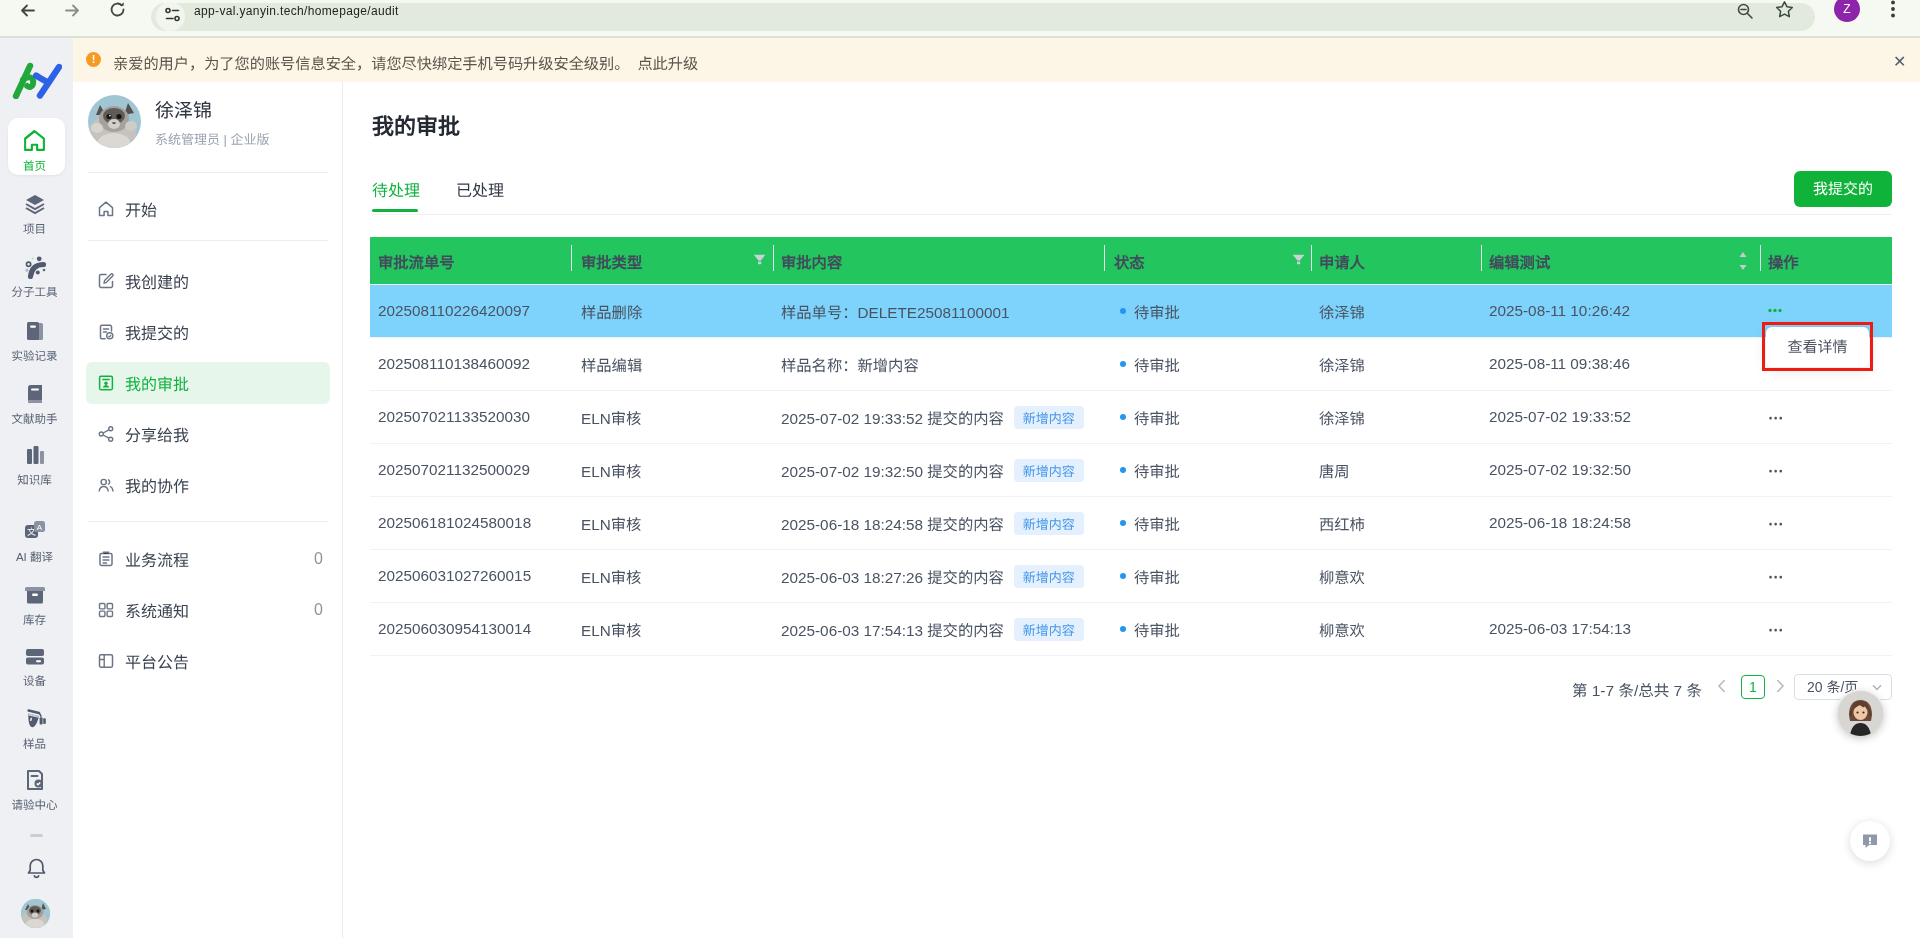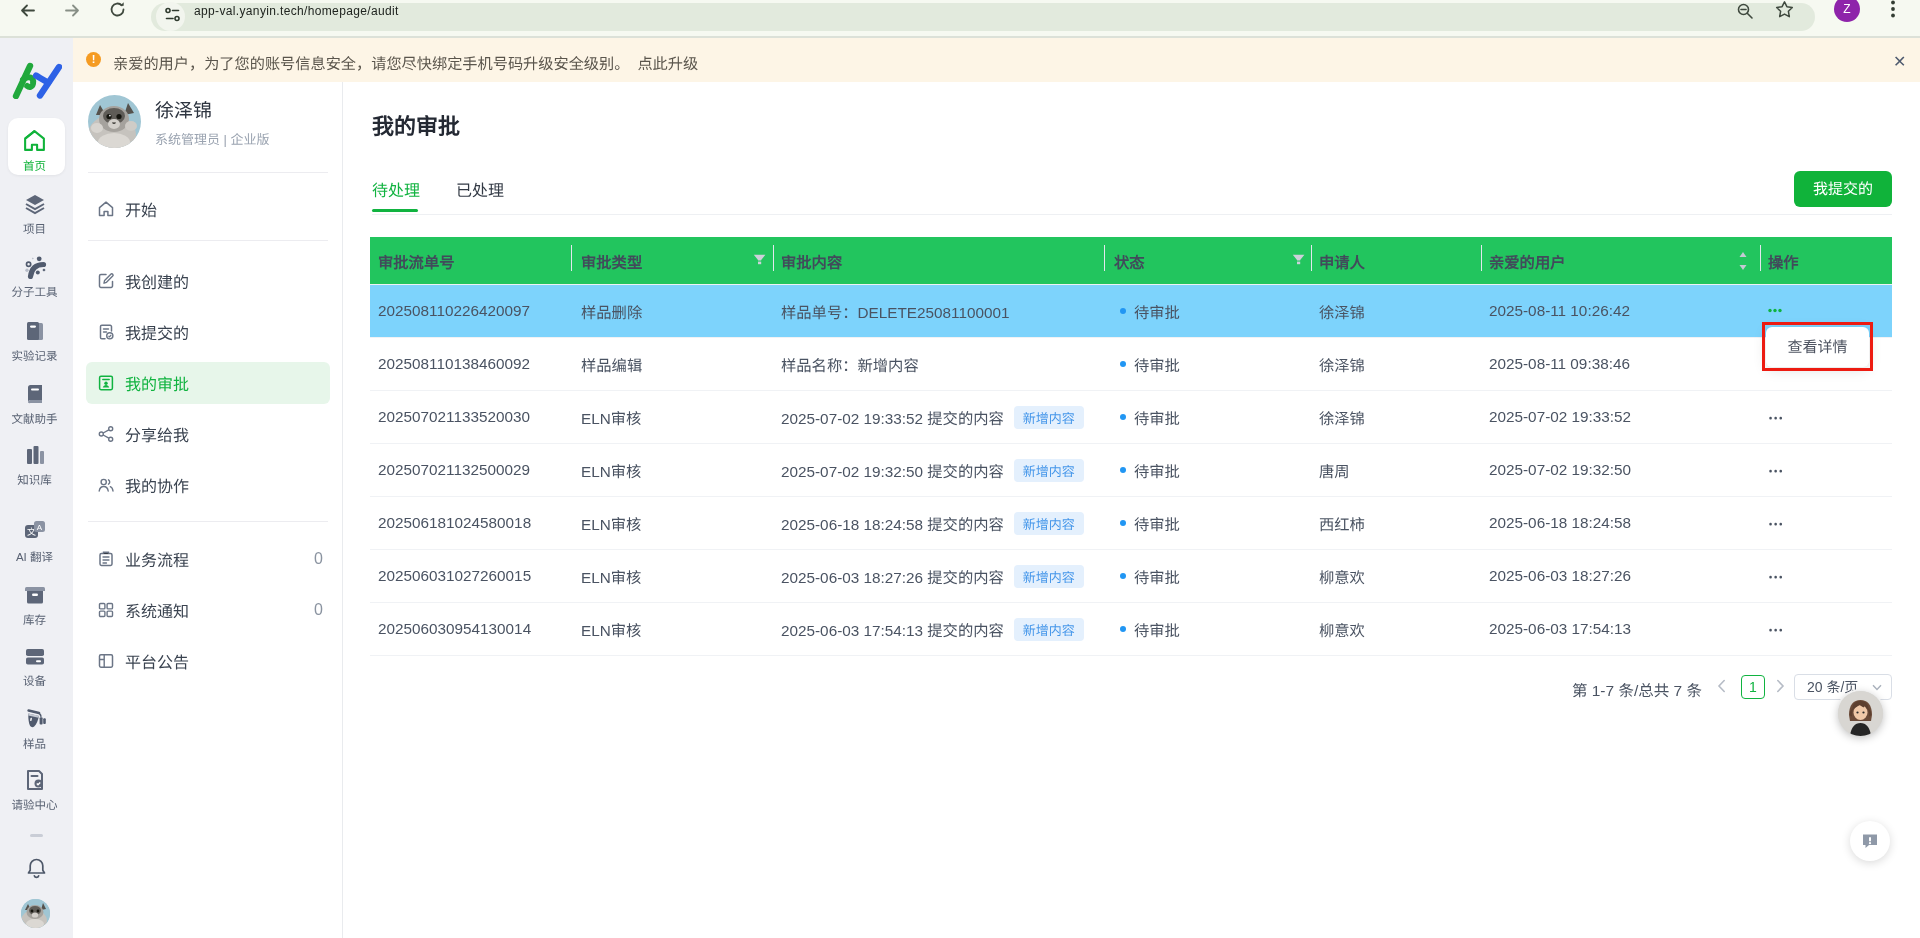--- a/index.html
+++ b/index.html
@@ -359,21 +359,21 @@
         <path d="M0.8 0.8 H12.4 L8.2 5.9 V6.6 H5 V5.9 Z" fill="#ccd1d9"></path>
         <rect x="5" y="7.6" width="3.2" height="2.6" fill="#ccd1d9"></rect>
       </svg>
     <div class="tc" style="left:411px">审批内容</div>
     <div class="tc" style="left:744px">状态</div>
     <svg class="abs" style="left:922px;top:17px" width="13" height="13" viewBox="0 0 13 13">
         <path d="M0.8 0.8 H12.4 L8.2 5.9 V6.6 H5 V5.9 Z" fill="#ccd1d9"></path>
         <rect x="5" y="7.6" width="3.2" height="2.6" fill="#ccd1d9"></rect>
       </svg>
     <div class="tc" style="left:949px">申请人</div>
-    <div class="tc" style="left:1119px">亲爱的用户</div>
+    <div class="tc" style="left:1119px">编辑测试</div>
     <svg class="abs" style="left:1367px;top:12px" width="12" height="24" viewBox="0 0 12 24">
         <path d="M6 3 9.5 8h-7Z" fill="#c4cad3"></path>
         <path d="M6 21 2.5 16h7Z" fill="#c4cad3"></path>
       </svg>
     <div class="tc" style="left:1398px">操作</div>
     <div style="position:absolute;left:201px;top:8px;width:1px;height:26px;background:#e3e7ee"></div>
       <div style="position:absolute;left:403px;top:8px;width:1px;height:26px;background:#e3e7ee"></div>
       <div style="position:absolute;left:734px;top:8px;width:1px;height:26px;background:#e3e7ee"></div>
       <div style="position:absolute;left:941px;top:8px;width:1px;height:26px;background:#e3e7ee"></div>
       <div style="position:absolute;left:1111px;top:8px;width:1px;height:26px;background:#e3e7ee"></div>
@@ -426,21 +426,20 @@
     <div class="tc" style="left:949px">西红柿</div>
     <div class="tc" style="left:1119px">2025-06-18 18:24:58</div>
     <div class="tc dots3" style="left:1398px">⋯</div>
   </div>
   <div class="trow" style="top:468px">
     <div class="tc" style="left:8px">202506031027260015</div>
     <div class="tc" style="left:211px">ELN审核</div>
     <div class="tc" style="left:411px">2025-06-03 18:27:26 提交的内容<span class="tag">新增内容</span></div>
     <div class="tc" style="left:750px"><span class="dot"></span>待审批</div>
     <div class="tc" style="left:949px">柳意欢</div>
-    <div class="tc" style="left:1119px">2025-06-03 18:27:26</div>
     <div class="tc dots3" style="left:1398px">⋯</div>
   </div>
   <div class="trow" style="top:521px">
     <div class="tc" style="left:8px">202506030954130014</div>
     <div class="tc" style="left:211px">ELN审核</div>
     <div class="tc" style="left:411px">2025-06-03 17:54:13 提交的内容<span class="tag">新增内容</span></div>
     <div class="tc" style="left:750px"><span class="dot"></span>待审批</div>
     <div class="tc" style="left:949px">柳意欢</div>
     <div class="tc" style="left:1119px">2025-06-03 17:54:13</div>
     <div class="tc dots3" style="left:1398px">⋯</div>

